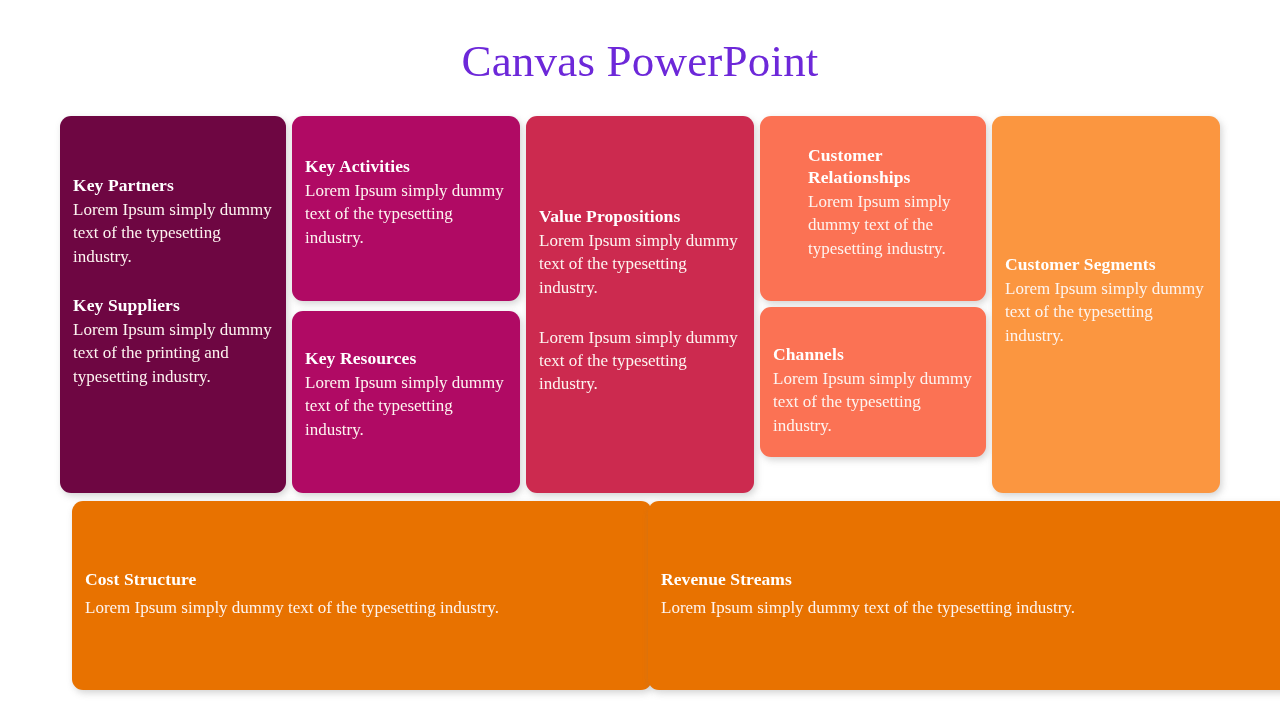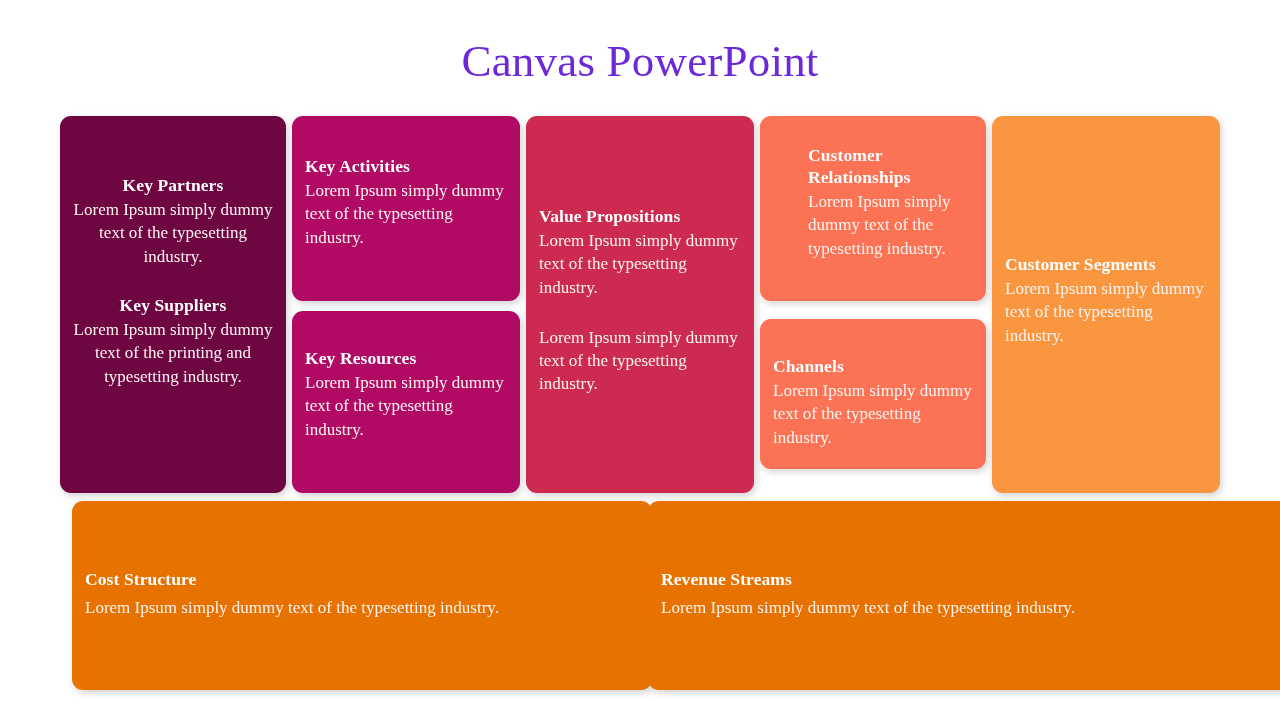--- a/index.html
+++ b/index.html
@@ -83,26 +83,26 @@
   .card p.second {
     margin-top: 27px;
   }
 
   .block + .block {
     margin-top: 26px;
   }
 
   
   
-  #card-partners   { left: 0px;    top: 0px;   width: 226px; height: 377px; text-align: center; }
+  #card-partners   { left: 0px;    top: 0px;   width: 226px; height: 377px; }
   #card-activities { left: 232px;  top: 0px;   width: 228px; height: 185px; }
   #card-resources  { left: 232px;  top: 195px; width: 228px; height: 182px; }
   #card-value      { left: 466px;  top: 0px;   width: 228px; height: 377px; }
   #card-relations  { left: 700px;  top: 0px;   width: 226px; height: 185px; }
-  #card-channels   { left: 700px;  top: 203px; width: 226px; height: 150px; }
+  #card-channels   { left: 700px;  top: 191px; width: 226px; height: 150px; }
   #card-segments   { left: 932px;  top: 0px;   width: 228px; height: 377px; }
 
   
   #card-cost    { left: 12px;   top: 385px; width: 580px; height: 189px; }
   #card-revenue { left: 588px; top: 385px; width: 676px; height: 189px; }
 
   
   #card-partners  .card-inner { top: 58px; }
   #card-activities .card-inner { top: 39px; }
   #card-resources .card-inner { top: 36px; }

